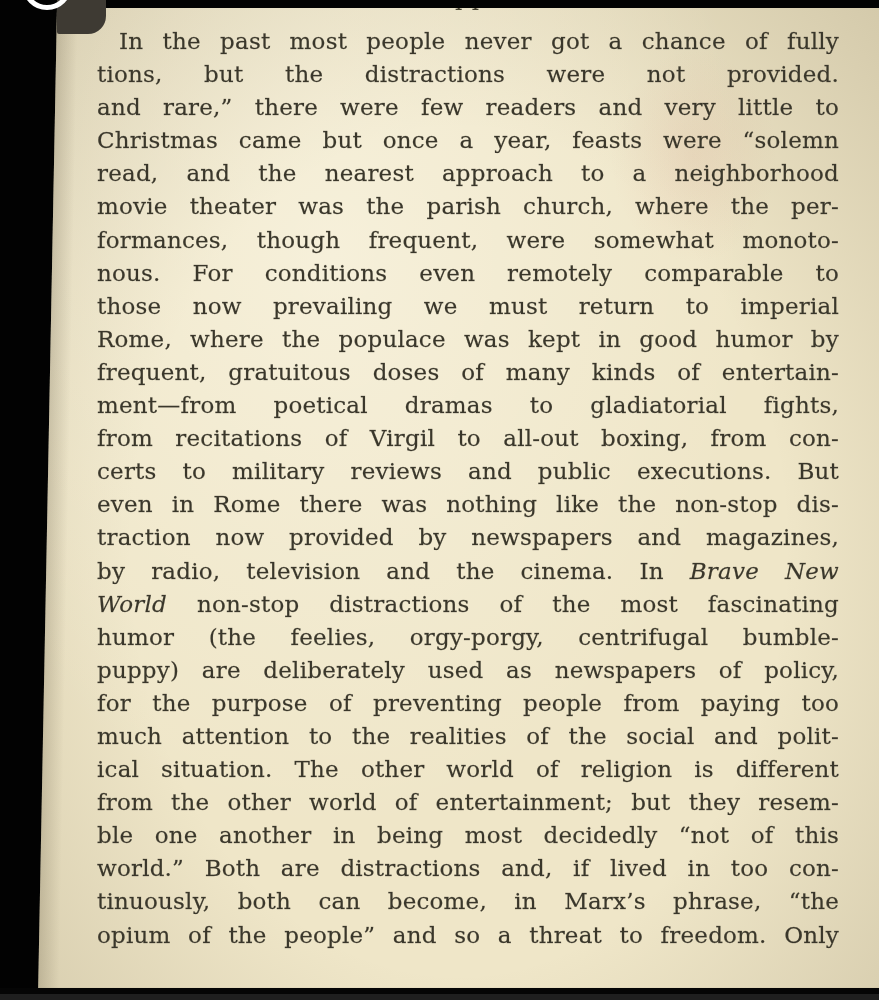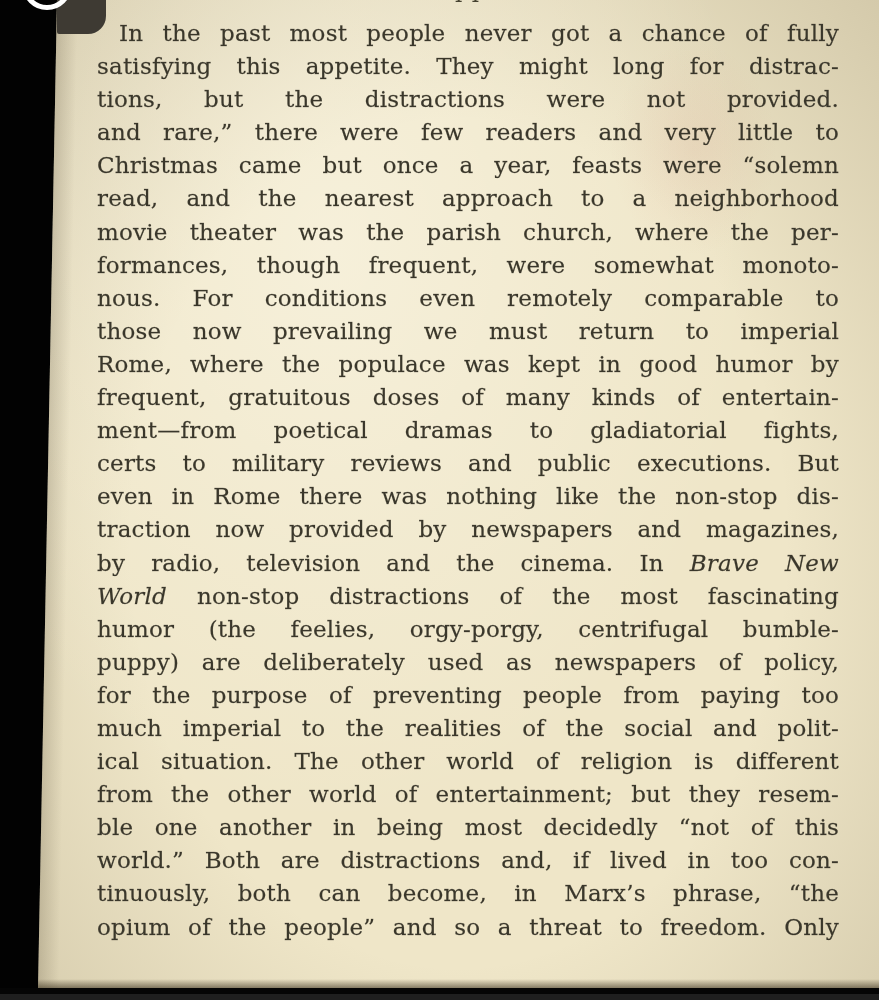--- a/index.html
+++ b/index.html
@@ -3,21 +3,21 @@
 <meta charset="utf-8">
 <style>
   html, body { margin:0; padding:0; background:#000; }
   .screen {
     position:relative; width:879px; height:1000px;
     background:#020202; overflow:hidden;
     font-family:"DejaVu Serif", serif;
   }
   
   .page {
-    position:absolute; left:38px; top:0; width:841px; height:988px;
+    position:absolute; left:38px; top:8px; width:841px; height:988px;
     background-color:#efe6c8;
     background-image:
       radial-gradient(ellipse at 78% 15%, rgba(205,130,110,0.12), rgba(205,130,110,0) 9%),
       radial-gradient(ellipse at 35% 25%, rgba(255,252,240,0.45), rgba(255,252,240,0) 55%),
       radial-gradient(ellipse at 50% 55%, rgba(0,0,0,0) 55%, rgba(105,90,55,0.20) 100%);
     clip-path: polygon(19px 0, 100% 0, 100% 100%, 0 100%);
     text-decoration: underline;
   }
   .edge-shade {
     position:absolute; left:-8px; top:-12px; width:48px; height:1020px;
@@ -71,41 +71,41 @@
 
   <div class="page" style="background-color: rgb(239, 230, 200);">
     <div class="edge-shade"></div>
 
     <div class="top-frag">
       <span class="frag-inner">pp</span>
     </div>
 
     <div class="text-col" style="color: rgb(58, 55, 43);">
         <div class="pline indent"><span>In the past most people never got a chance of fully</span></div>
-        <div class="pline"><span>satisfying this appetite. They might long for distrac-</span></div>
         <div class="pline"><span>tions, but the distractions were not provided.</span></div>
         <div class="pline"><span>and rare,” there were few readers and very little to</span></div>
         <div class="pline"><span>Christmas came but once a year, feasts were “solemn</span></div>
         <div class="pline"><span>read, and the nearest approach to a neighborhood</span></div>
         <div class="pline"><span>movie theater was the parish church, where the per-</span></div>
         <div class="pline"><span>formances, though frequent, were somewhat monoto-</span></div>
         <div class="pline"><span>nous. For conditions even remotely comparable to</span></div>
         <div class="pline"><span>those now prevailing we must return to imperial</span></div>
         <div class="pline"><span>Rome, where the populace was kept in good humor by</span></div>
         <div class="pline"><span>frequent, gratuitous doses of many kinds of entertain-</span></div>
         <div class="pline"><span>ment—from poetical dramas to gladiatorial fights,</span></div>
+        <div class="pline"><span>from recitations of Virgil to all-out boxing, from con-</span></div>
         <div class="pline"><span>certs to military reviews and public executions. But</span></div>
         <div class="pline"><span>even in Rome there was nothing like the non-stop dis-</span></div>
         <div class="pline"><span>traction now provided by newspapers and magazines,</span></div>
         <div class="pline"><span>by radio, television and the cinema. In </span><em>Brave New</em></div>
         <div class="pline"><em>World</em><span> non-stop distractions of the most fascinating</span></div>
         <div class="pline"><span>humor (the feelies, orgy-porgy, centrifugal bumble-</span></div>
         <div class="pline"><span>puppy) are deliberately used as newspapers of policy,</span></div>
         <div class="pline"><span>for the purpose of preventing people from paying too</span></div>
-        <div class="pline"><span>much imperial to the realities of the social and polit-</span></div>
+        <div class="pline"><span>much attention to the realities of the social and polit-</span></div>
         <div class="pline"><span>ical situation. The other world of religion is different</span></div>
         <div class="pline"><span>from the other world of entertainment; but they resem-</span></div>
         <div class="pline"><span>ble one another in being most decidedly “not of this</span></div>
         <div class="pline"><span>world.” Both are distractions and, if lived in too con-</span></div>
         <div class="pline"><span>tinuously, both can become, in Marx’s phrase, “the</span></div>
         <div class="pline"><span>opium of the people” and so a threat to freedom. Only</span></div>
       </div>
 
     <div class="bottom-shade"></div>
   </div>

